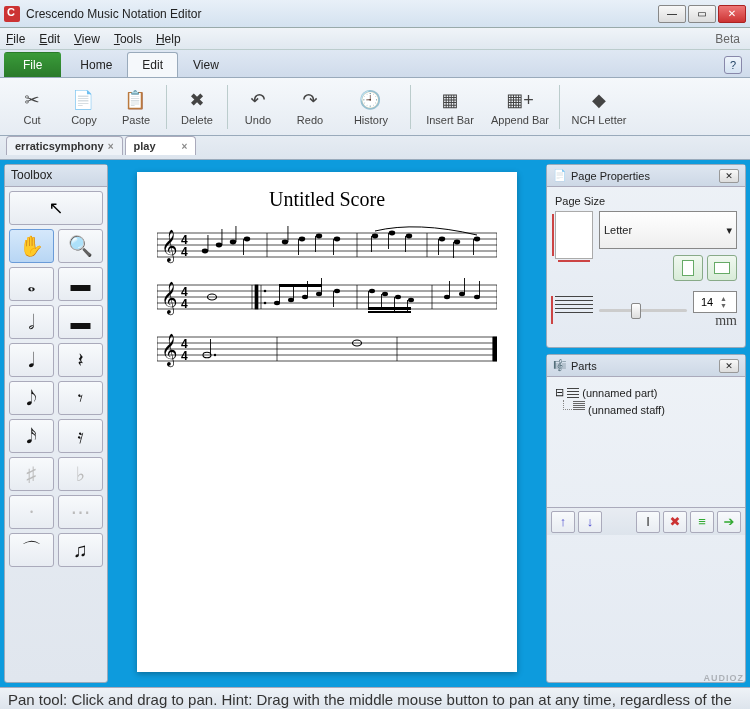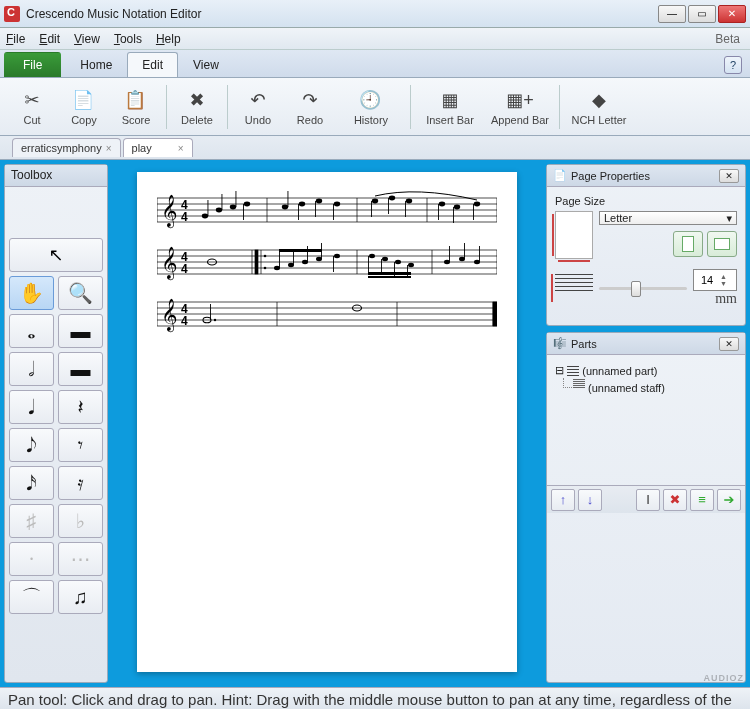--- a/index.html
+++ b/index.html
@@ -27,30 +27,30 @@
 .ribbontabs .help { margin-left: auto; width: 18px; height: 18px; border: 1px solid #88a; border-radius: 3px; background: linear-gradient(#eef4fb,#d5e3f2); color: #246; font-size: 11px; display: flex; align-items: center; justify-content: center; margin-bottom: 3px; margin-right: 4px; }
 
 
 .toolbar { height: 58px; background: linear-gradient(#f5f8fb,#e6ecf3); display: flex; align-items: center; padding: 2px 6px; border-bottom: 1px solid #9ab; }
 .tbtn { display: flex; flex-direction: column; align-items: center; justify-content: center; width: 52px; height: 52px; font-size: 11px; color: #444; border: 1px solid transparent; border-radius: 3px; cursor: default; }
 .tbtn .ico { width: 24px; height: 24px; display: flex; align-items: center; justify-content: center; font-size: 18px; margin-bottom: 2px; }
 .tsep { width: 1px; height: 44px; background: #bcc; margin: 0 4px; }
 .tbtn.wide { width: 70px; }
 
 
-.doctabs { height: 24px; background: linear-gradient(#e6ecf3,#dde5ee); display: flex; align-items: center; padding: 0 12px; border-bottom: 1px solid #9ab; }
+.doctabs { height: 24px; background: linear-gradient(#e6ecf3,#dde5ee); display: flex; align-items: flex-start; padding: 0 6px; border-bottom: 1px solid #9ab; font-weight: bold; }
 .doctab { padding: 3px 8px; font-size: 11px; color: #333; background: #eef2f7; border: 1px solid #aab; border-bottom: none; border-radius: 4px 4px 0 0; margin-right: 2px; display: flex; align-items: center; gap: 4px; }
 .doctab.active { background: #fff; gap: 26px; }
 .doctab .x { color: #888; font-size: 10px; }
 
 
 .workspace { height: 527px; background: #0d9bdd; display: flex; padding: 4px; gap: 4px; position: relative; }
 
 
-.toolbox { width: 104px; background: linear-gradient(#eef2f7,#e0e6ee); border: 1px solid #9ab; border-radius: 3px; display: flex; flex-direction: column; gap: 47px; }
+.toolbox { width: 104px; background: linear-gradient(#eef2f7,#e0e6ee); border: 1px solid #9ab; border-radius: 3px; display: flex; flex-direction: column; }
 .toolbox-hdr { height: 22px; background: linear-gradient(#dee6f0,#cdd8e6); font-size: 12px; color: #222; padding: 3px 6px; border-bottom: 1px solid #aab; }
 .toolbox-body { flex: 1; padding: 4px; display: flex; flex-direction: column; gap: 4px; }
 .tool-wide { height: 34px; border: 1px solid #aab; border-radius: 3px; background: linear-gradient(#f8fafc,#e8ecf2); display: flex; align-items: center; justify-content: center; font-size: 18px; }
 .tool-row { display: flex; gap: 4px; }
 .tool { flex: 1; height: 34px; border: 1px solid #aab; border-radius: 3px; background: linear-gradient(#f8fafc,#e8ecf2); display: flex; align-items: center; justify-content: center; font-size: 20px; color: #111; font-family: serif; }
 .tool.selected { background: linear-gradient(#d5e8fb,#b8d6f4); border-color: #6a9bd8; }
 .tool.dim { color: #bbb; }
 
 
 .canvas-wrap { flex: 1; background: #0d9bdd; display: flex; justify-content: center; align-items: flex-start; padding: 8px 4px; }
@@ -64,21 +64,21 @@
 .panel { background: linear-gradient(#eef2f7,#e4eaf2); border: 1px solid #9ab; border-radius: 3px; display: flex; flex-direction: column; }
 .panel-hdr { height: 22px; background: linear-gradient(#dee6f0,#cdd8e6); font-size: 11px; color: #222; padding: 3px 6px; border-bottom: 1px solid #aab; display: flex; align-items: center; }
 .panel-hdr .pico { width: 14px; height: 14px; margin-right: 4px; display: inline-block; }
 .panel-hdr .pclose { margin-left: auto; width: 20px; height: 14px; border: 1px solid #999; border-radius: 2px; background: linear-gradient(#f8f8f8,#ddd); font-size: 9px; display: flex; align-items: center; justify-content: center; }
 .panel-body { padding: 8px; font-size: 11px; color: #222; }
 .pp-row { display: flex; align-items: flex-start; gap: 6px; margin-bottom: 10px; }
 .page-thumb { width: 38px; height: 48px; background: #fff; border: 1px solid #aaa; position: relative; }
 .page-thumb::after { content: ""; position: absolute; left: -4px; top: 2px; bottom: 2px; width: 2px; background: #c44; }
 .page-thumb::before { content: ""; position: absolute; left: 2px; right: 2px; bottom: -4px; height: 2px; background: #c44; }
 .pp-controls { flex: 1; }
-.select { width: 100%; height: 14px; border: 1px solid #888; background: linear-gradient(#fff,#eee); font-size: 11px; padding: 2px 4px; margin-bottom: 6px; display: flex; align-items: center; justify-content: space-between; }
+.select { width: 100%; height: 38px; border: 1px solid #888; background: linear-gradient(#fff,#eee); font-size: 11px; padding: 2px 4px; margin-bottom: 6px; display: flex; align-items: center; justify-content: space-between; }
 .orient-row { display: flex; gap: 4px; justify-content: flex-end; }
 .orient { width: 30px; height: 26px; border: 1px solid #8a8; border-radius: 3px; background: linear-gradient(#f0f8f0,#d8ecd8); display: flex; align-items: center; justify-content: center; }
 .orient span { display: block; background: #fff; border: 1px solid #6a6; }
 .orient.port span { width: 12px; height: 16px; }
 .orient.land span { width: 16px; height: 12px; }
 .staff-thumb { width: 38px; height: 28px; position: relative; }
 .staff-thumb span { display: block; height: 1px; background: #444; margin-bottom: 3px; }
 .staff-thumb::after { content: ""; position: absolute; left: -4px; top: 0; bottom: 0; width: 2px; background: #c44; }
 .slider { flex: 1; height: 18px; position: relative; }
 .slider .track { position: absolute; left: 0; right: 0; top: 8px; height: 3px; background: #ccc; border-radius: 2px; }
@@ -137,21 +137,21 @@
     <div class="tbtn">
       <div class="ico">✂</div>
       <span>Cut</span>
     </div>
     <div class="tbtn">
       <div class="ico">📄</div>
       <span>Copy</span>
     </div>
     <div class="tbtn">
       <div class="ico">📋</div>
-      <span>Score</span>
+      <span>Paste</span>
     </div>
     <div class="tsep"></div>
     <div class="tbtn">
       <div class="ico">✖</div>
       <span>Delete</span>
     </div>
     <div class="tsep"></div>
     <div class="tbtn">
       <div class="ico">↶</div>
       <span>Undo</span>
@@ -231,20 +231,21 @@
         </div>
         <div class="tool-row">
           <div class="tool">⌒</div>
           <div class="tool">♫</div>
         </div>
       </div>
   </div>
 
   <div class="canvas-wrap">
     <div class="page">
+      <div class="score-title">Untitled Score</div>
       <div class="staff">
         <svg viewBox="0 0 340 40">
           <g stroke="#000" stroke-width="0.7">
             <line x1="0" y1="8" x2="340" y2="8"></line>
               <line x1="0" y1="14" x2="340" y2="14"></line>
               <line x1="0" y1="20" x2="340" y2="20"></line>
               <line x1="0" y1="26" x2="340" y2="26"></line>
               <line x1="0" y1="32" x2="340" y2="32"></line>
             <line x1="0" y1="8" x2="0" y2="32"></line>
               <line x1="110" y1="8" x2="110" y2="32"></line>

